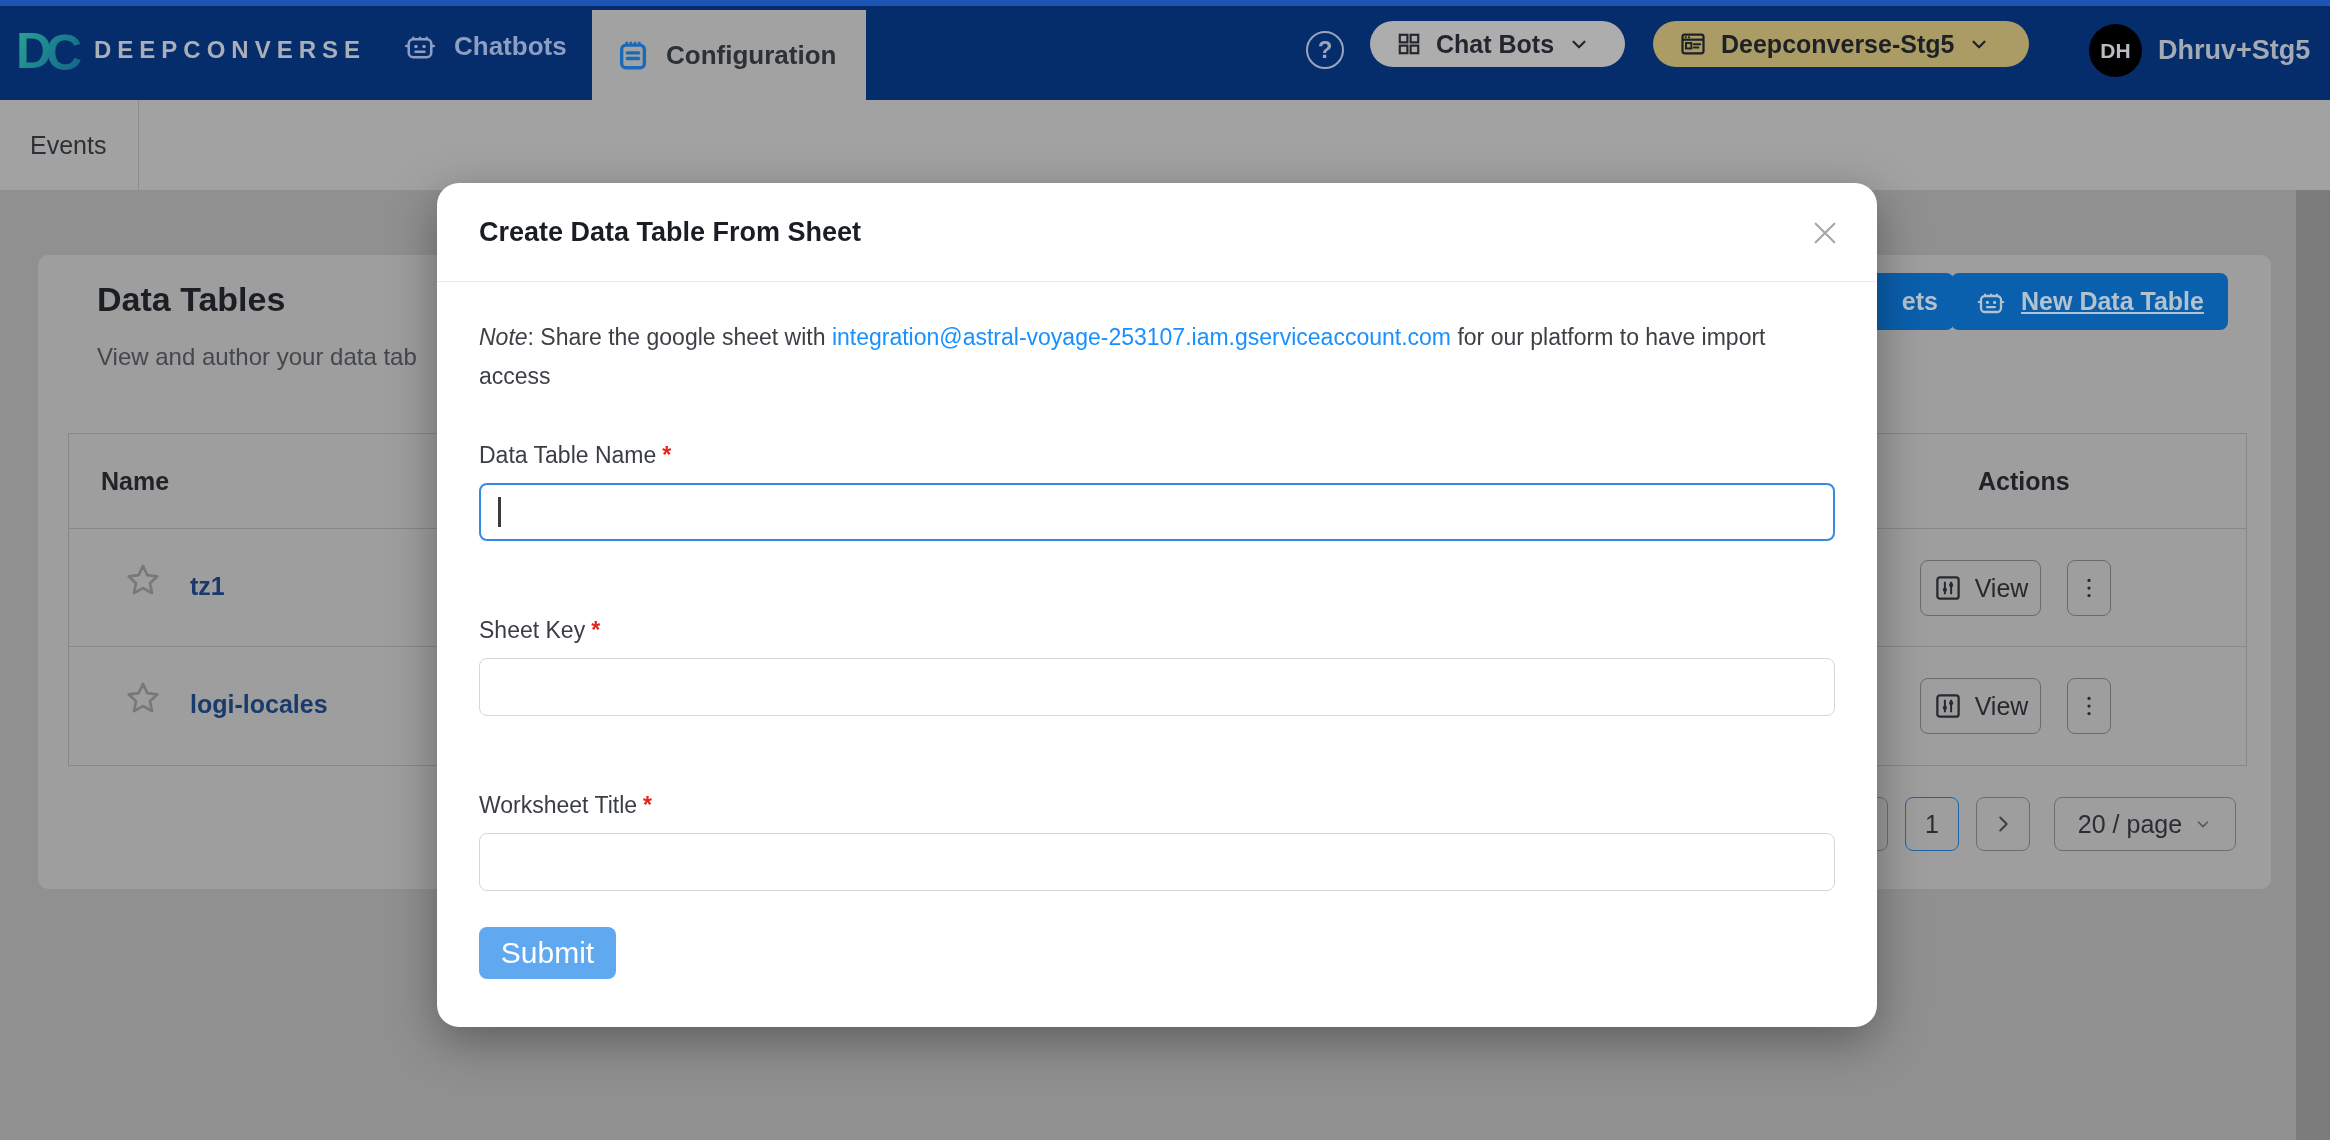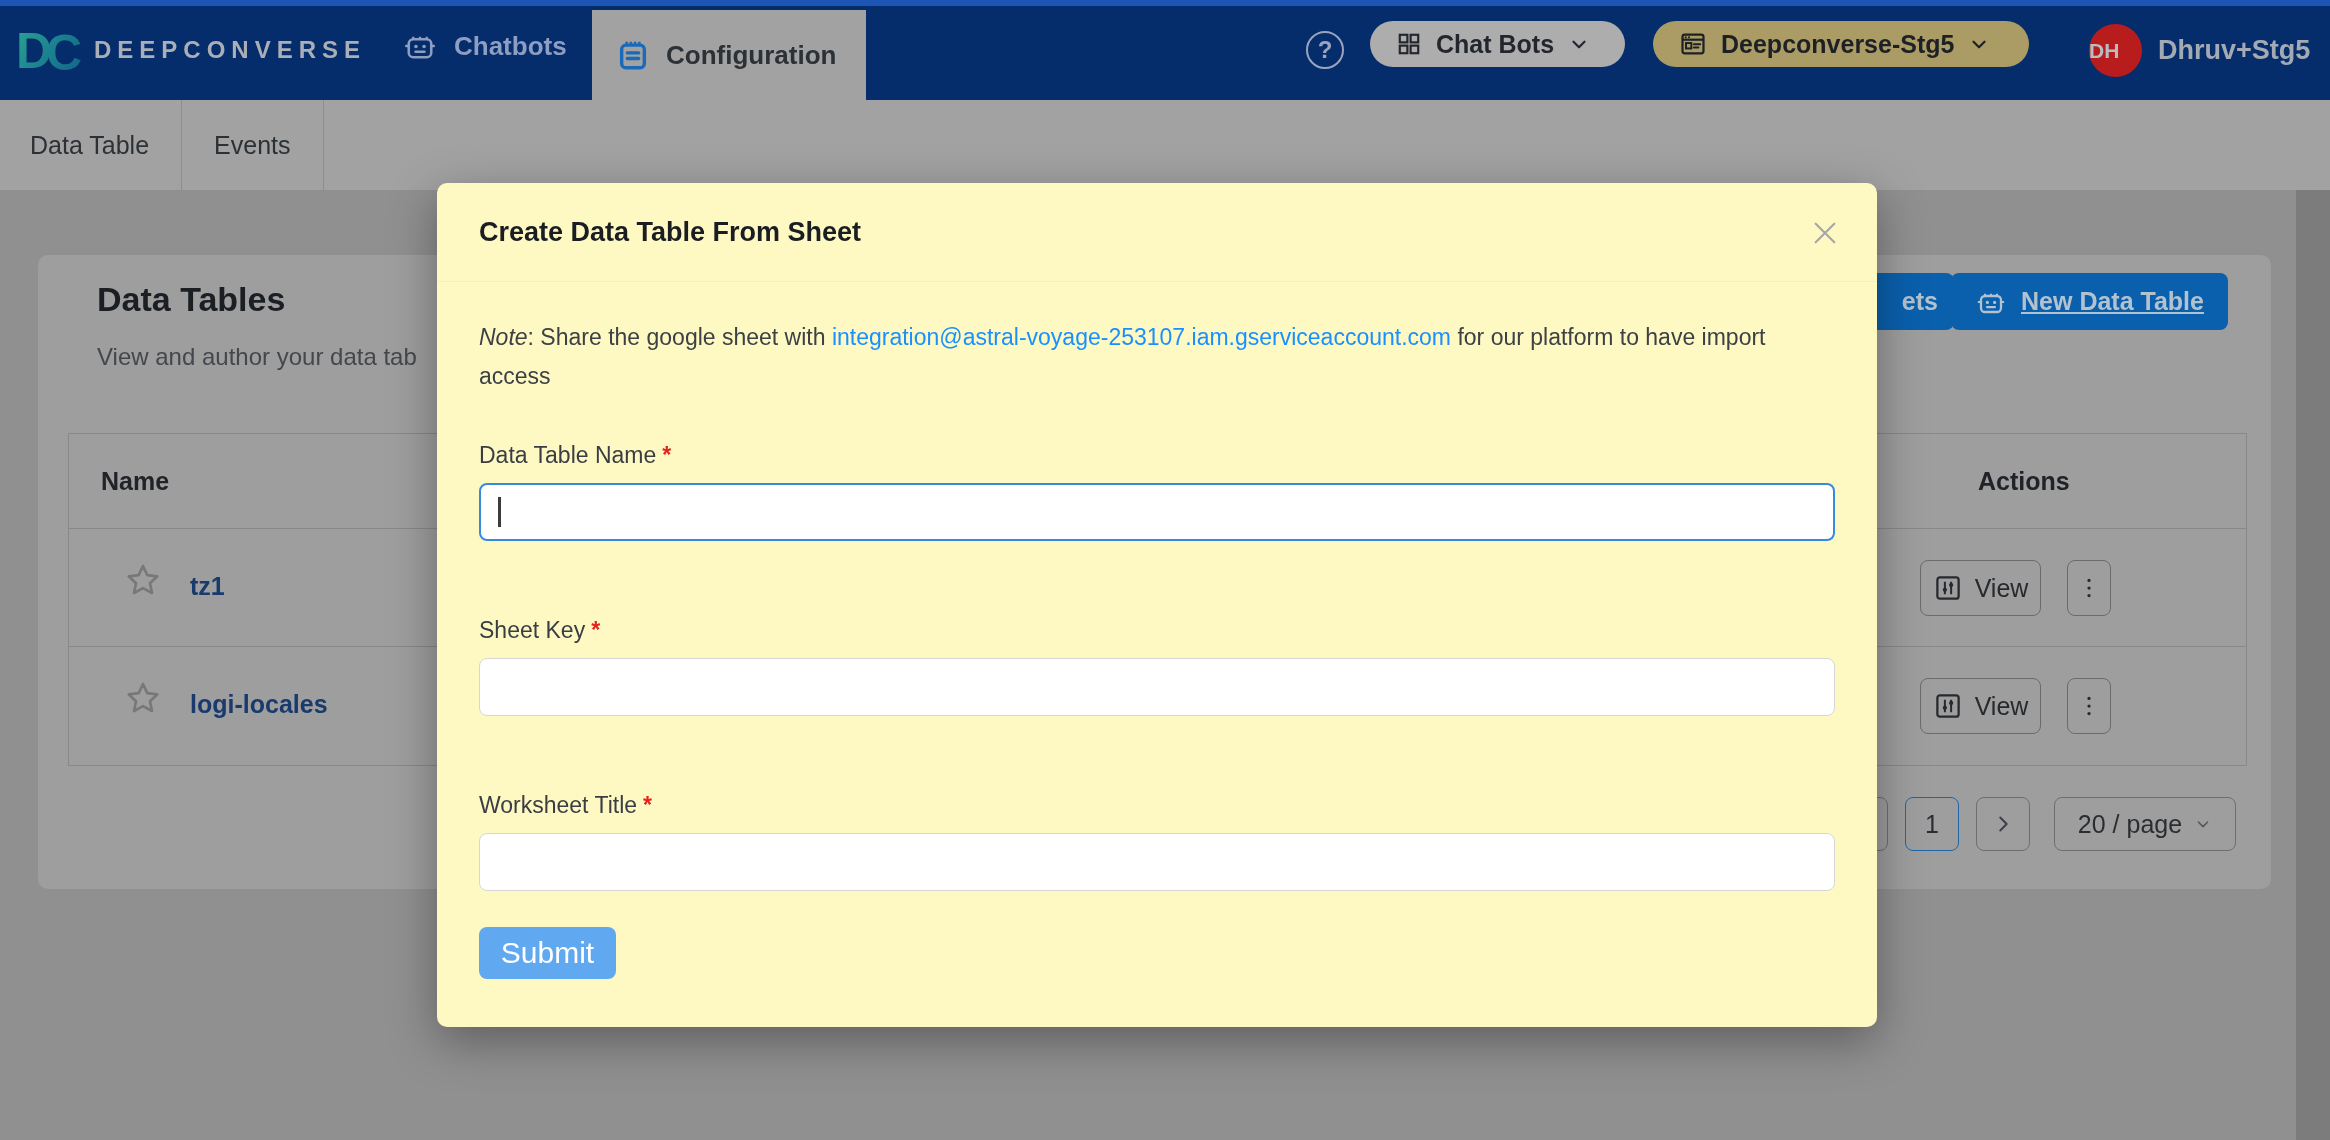--- a/index.html
+++ b/index.html
@@ -40,21 +40,21 @@
   }
   .pill {
     position:absolute; top:21px; height:46px; border-radius:29px;
     display:flex; align-items:center; gap:14px; padding:0 26px;
   }
   .pill-chatbots { left:1370px; width:255px; background:#adadad; color:#23272d; }
   .pill-workspace { left:1653px; width:376px; background:#ab9c65; color:#1d2126; }
   .pill .pill-label { font-size:25px; font-weight:600; white-space:nowrap; }
   .avatar {
     position:absolute; left:2089px; top:24px; width:53px; height:53px; border-radius:50%;
-    background:#b91c1c; color:#b9bcc1; display:flex; align-items:center; justify-content:flex-start;
+    background:#000000; color:#b9bcc1; display:flex; align-items:center; justify-content:center;
     font-size:21px; font-weight:600;
   }
   .username { position:absolute; left:2158px; top:35px; font-size:27px; font-weight:600; color:#a4aab3; }
 
   
   .subnav {
     position:absolute; left:0; top:100px; width:2330px; height:90px; background:#a2a2a2; z-index:1;
     display:flex; align-items:stretch;
   }
   .subnav-tab { display:flex; align-items:center; padding:0 32px; font-size:25px; color:#2c3136; border-right:1px solid #8d8d8d; }
@@ -104,21 +104,21 @@
     display:flex; align-items:center; justify-content:center; font-size:25px; color:#2a2d32;
   }
   .pg-prev { left:1795px; width:55px; }
   .pg-current { left:1867px; width:54px; border-color:#1f66a9; }
   .pg-next { left:1938px; width:54px; }
   .pg-size { left:2016px; width:182px; gap:12px; }
 
   
   .modal {
     position:absolute; left:437px; top:183px; width:1440px; height:844px;
-    background:#fef9c3; border-radius:10px; z-index:10;
+    background:#ffffff; border-radius:22px; z-index:10;
     box-shadow: 0 14px 48px rgba(0,0,0,0.35);
   }
   .modal-header { position:relative; height:99px; border-bottom:1px solid #ebebeb; display:flex; align-items:center; padding:0 42px; }
   .modal-title { font-size:27px; font-weight:600; color:#1a1d21; }
   .modal-close { position:absolute; right:38px; top:36px; width:28px; height:28px; background:none; border:none; cursor:pointer; }
   .modal-body { padding:0 42px; }
   .modal-note { margin-top:36px; font-size:23px; line-height:39px; color:#3d4045; }
   .note-italic { font-style:italic; }
   .note-link { color:#1890ff; text-decoration:none; }
   .field-label { font-size:23px; color:#3a3e44; font-weight:500; }
@@ -214,23 +214,20 @@
     </div>
 
     <div class="avatar">
       <span>DH</span>
     </div>
     <div class="username">Dhruv+Stg5</div>
   </header>
   <div class="topstrip"></div>
 
   <nav class="subnav">
-    <div class="subnav-tab">
-      <span>Data Table</span>
-    </div>
     <div class="subnav-tab">
       <span>Events</span>
     </div>
   </nav>
 
   <main class="page">
     <div class="scroll-strip"></div>
     <section class="card">
       <h1 class="card-title">Data Tables</h1>
       <p class="card-subtitle">View and author your data tab</p>

